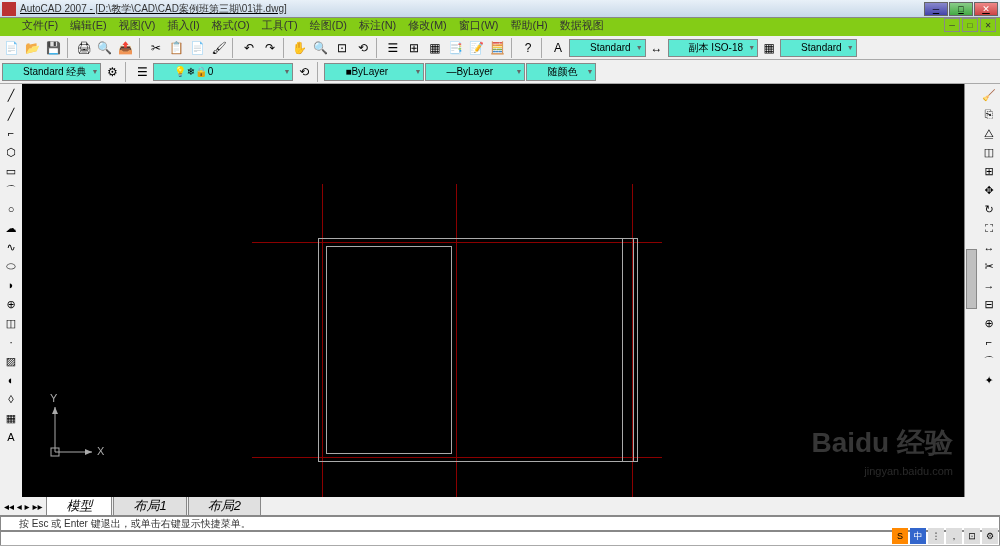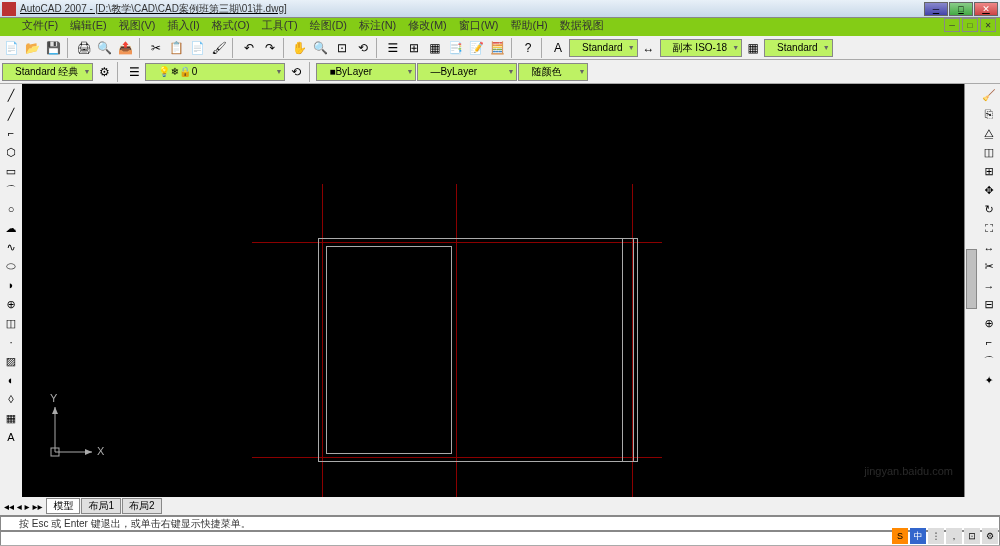--- a/index.html
+++ b/index.html
@@ -15,39 +15,39 @@
     .win-min { background: linear-gradient(#88c, #44a); }
     
     .menubar { height: 18px; background: #84cc16; display: flex; align-items: flex-start; padding-left: 16px; font-size: 11px; color: #333; }
     .menu-item { padding: 0 6px; cursor: pointer; }
     .doc-controls { margin-left: auto; display: flex; gap: 2px; padding-right: 4px; }
     .doc-btn { width: 16px; height: 14px; font-size: 8px; border: 1px solid #888; display: flex; align-items: center; justify-content: center; }
     
     .toolbar-row { height: 24px; background: #f0f0f0; border-bottom: 1px solid #aaa; display: flex; align-items: center; padding: 0 2px; gap: 1px; }
     .tool-icon { width: 20px; height: 20px; border: 1px solid transparent; display: flex; align-items: center; justify-content: center; font-size: 12px; cursor: pointer; }
     .tool-sep { width: 4px; height: 20px; border-left: 1px solid #aaa; margin: 0 2px; }
-    .tool-dropdown { height: 18px; background: #bef264; border: 1px solid #888; font-size: 10px; padding: 0 14px 0 12px; min-width: 60px; display: flex; align-items: center; position: relative; }
+    .tool-dropdown { height: 18px; background: #5eead4; border: 1px solid #888; font-size: 10px; padding: 0 14px 0 20px; min-width: 60px; display: flex; align-items: center; position: relative; }
     .tool-dropdown::after { content: "▼"; position: absolute; right: 2px; font-size: 7px; color: #666; }
     
     .workspace { display: flex; height: calc(546px - 18px - 18px - 48px - 35px - 14px); }
     .left-toolbar, .right-toolbar { width: 22px; background: #f0f0f0; display: flex; flex-direction: column; gap: 1px; padding: 2px; }
     .side-icon { width: 18px; height: 18px; display: flex; align-items: center; justify-content: center; font-size: 11px; cursor: pointer; }
     
     .canvas-area { flex: 1; background: #000; position: relative; overflow: hidden; }
     .scrollbar-v { position: absolute; right: 0; top: 0; bottom: 0; width: 14px; background: #f0f0f0; border-left: 1px solid #888; }
     .scrollbar-v .thumb { position: absolute; top: 40%; left: 1px; right: 1px; height: 60px; background: #c0c0c0; border: 1px solid #888; }
     
     .drawing-line { position: absolute; background: #8b0000; }
     .drawing-rect { position: absolute; border: 1px solid #aaa; }
     
     .ucs { position: absolute; left: 25px; bottom: 35px; }
     .ucs-line { stroke: #aaa; stroke-width: 1; fill: none; }
     
     .tabs-row { height: 18px; background: #f0f0f0; display: flex; align-items: center; padding: 0 4px; font-size: 10px; }
-    .tab-btn { padding: 0 6px; border: 1px solid #888; background: #e0e0e0; margin-right: 1px; font-size: 10px; cursor: pointer; }
+    .tab-btn { padding: 0 19px; border: 1px solid #888; background: #e0e0e0; margin-right: 1px; font-size: 13px; cursor: pointer; font-style: italic; }
     
     .cmdline { height: 30px; background: #f0f0f0; border-top: 1px solid #888; }
     .cmd-text { height: 15px; background: white; border: 1px solid #888; padding: 0 18px; font-size: 10px; color: #333; display: flex; align-items: center; }
     
     .statusbar { height: 18px; background: #f0f0f0; border-top: 1px solid #aaa; display: flex; align-items: center; font-size: 10px; }
     .taskbar-right { position: absolute; bottom: 0; right: 0; display: flex; gap: 2px; padding: 2px; }
     .tray-icon { width: 16px; height: 16px; background: #ddd; font-size: 9px; display: flex; align-items: center; justify-content: center; }
     
     .watermark { position: absolute; right: 25px; bottom: 35px; opacity: 0.4; color: #888; font-size: 28px; font-weight: bold; pointer-events: none; }
     .watermark-sub { position: absolute; right: 25px; bottom: 20px; opacity: 0.3; color: #888; font-size: 11px; pointer-events: none; }
@@ -175,20 +175,21 @@
     <svg class="ucs" width="60" height="70">
       <line class="ucs-line" x1="8" y1="60" x2="45" y2="60"></line>
       <line class="ucs-line" x1="8" y1="60" x2="8" y2="15"></line>
       <polygon points="45,60 38,57 38,63" fill="#aaa"></polygon>
       <polygon points="8,15 5,22 11,22" fill="#aaa"></polygon>
       <rect x="4" y="56" width="8" height="8" fill="none" stroke="#aaa"></rect>
       <text x="50" y="63" fill="#aaa" font-size="11">X</text>
       <text x="3" y="10" fill="#aaa" font-size="11">Y</text>
     </svg>
 
+    <div class="watermark">Baidu 经验</div>
     <div class="watermark-sub">jingyan.baidu.com</div>
 
     <div class="scrollbar-v">
       <div class="thumb"></div>
     </div>
   </div>
 
   <div class="right-toolbar">
     <div class="side-icon">🧹</div>
     <div class="side-icon">⎘</div>

